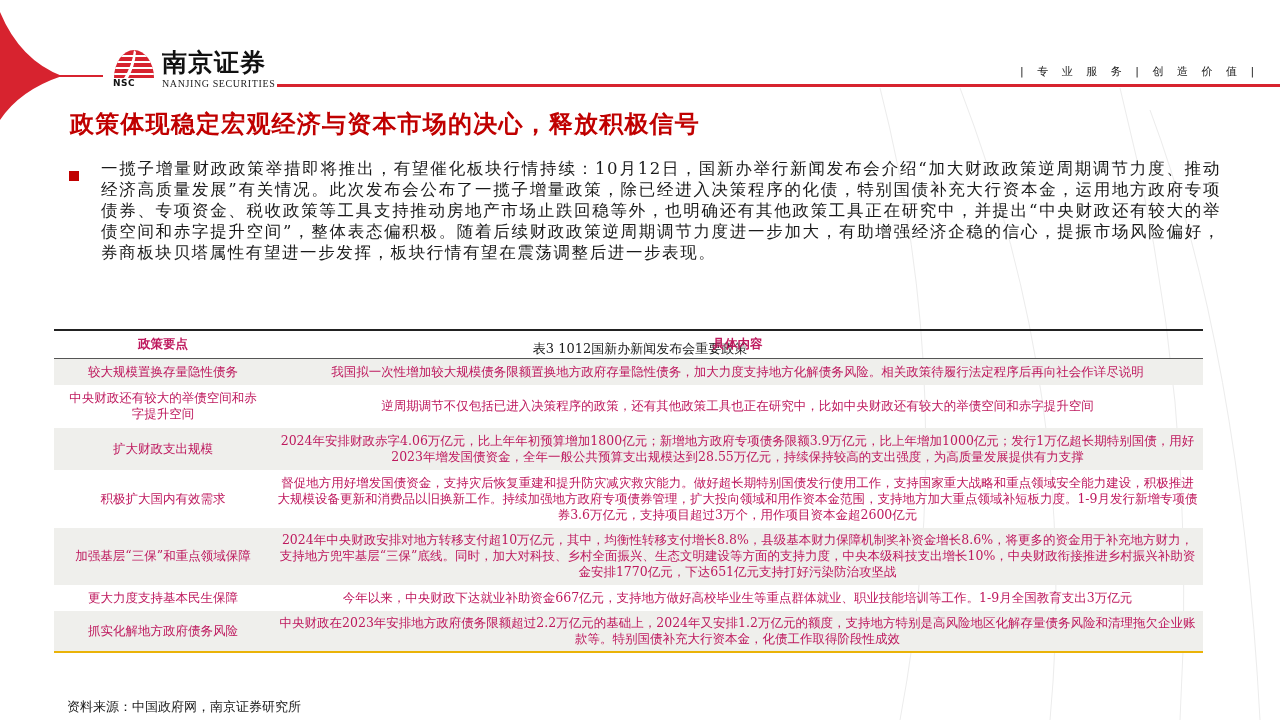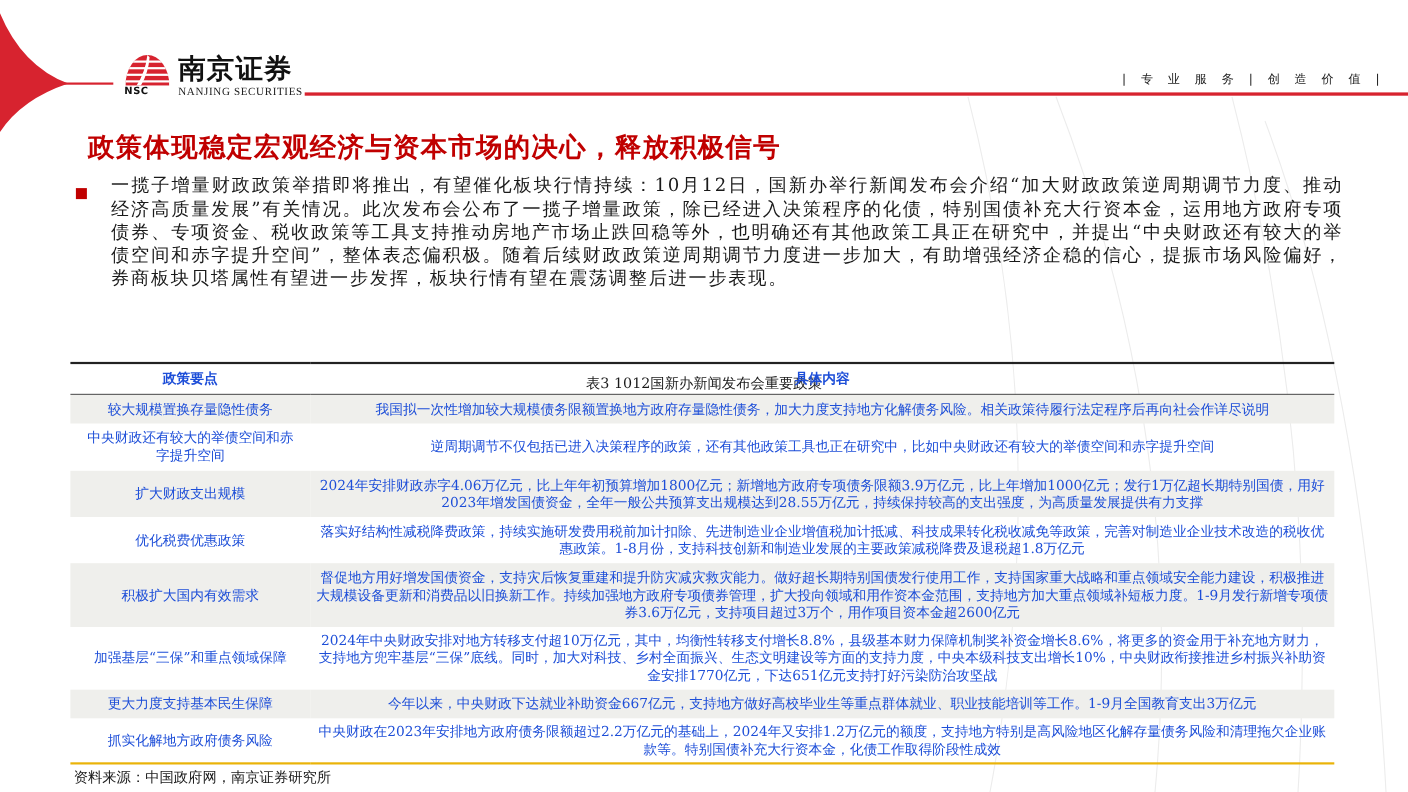--- a/index.html
+++ b/index.html
@@ -17,21 +17,21 @@
     .logo-mark { width: 44px; height: 38px; position: relative; }
     .logo-nsc { position: absolute; left: 1px; top: 30px; font-family: "DejaVu Sans", sans-serif; font-weight: bold; font-size: 9px; letter-spacing: 0.5px; color: #111; }
     .logo-text { margin-left: 6px; }
     .logo-cn { font-family: "DejaVu Serif", serif; font-weight: bold; font-size: 25px; letter-spacing: 1px; color: #111; line-height: 30px; }
     .logo-en { font-family: "Liberation Serif", serif; font-size: 10px; letter-spacing: 0.6px; color: #222; margin-top: 0px; }
     .slogan { position: absolute; left: 1020px; top: 64px; font-family: "DejaVu Sans", sans-serif; font-size: 11px; color: #222; letter-spacing: 5px; white-space: nowrap; }
     .title { position: absolute; left: 68px; top: 106px; font-family: "DejaVu Sans", sans-serif; font-weight: bold; font-size: 24px; color: #c00000; letter-spacing: 1.2px; }
     .bullet { position: absolute; left: 69px; top: 171px; width: 10px; height: 10px; background: #c00000; }
     .para { position: absolute; left: 101px; top: 158px; width: 1120px; font-size: 16.5px; line-height: 21px; letter-spacing: 1.6px; text-align: justify; color: #1a1a1a; }
     .caption { position: absolute; left: 0; width: 1280px; top: 304px; text-align: center; font-size: 13px; color: #1a1a1a; margin-top: 36px; }
-    table.policy { position: absolute; left: 64px; top: 329px; width: 1149px; border-collapse: collapse; font-size: 12.5px; color: #1d4ed8; }
+    table.policy { position: absolute; left: 54px; top: 329px; width: 1149px; border-collapse: collapse; font-size: 12.5px; color: #be185d; }
     table.policy thead tr { border-top: 2px solid #222; border-bottom: 1px solid #555; }
     table.policy th { height: 25px; font-family: "DejaVu Sans", sans-serif; font-weight: bold; font-size: 12.5px; text-align: center; }
     table.policy td { text-align: center; line-height: 16px; padding: 0 4px; }
     table.policy td.k { width: 190px; }
     table.policy tbody tr:nth-child(odd) { background: #efefec; }
     table.policy tbody tr:last-child { border-bottom: 2px solid #eab308; }
     .source { position: absolute; left: 67px; top: 698px; font-size: 13px; color: #1a1a1a; }
   </style>
 </head>
 <body>
@@ -70,21 +70,21 @@
     <span class="logo-nsc">NSC</span>
   </div>
   <div class="logo-text">
     <div class="logo-cn">南京证券</div>
     <div class="logo-en">NANJING SECURITIES</div>
   </div>
 </div>
 
 <div class="slogan">| 专 业 服 务 | 创 造 价 值 |</div>
 
-<h1 class="title" style="margin:12px;">政策体现稳定宏观经济与资本市场的决心，释放积极信号</h1>
+<h1 class="title" style="margin:2px;">政策体现稳定宏观经济与资本市场的决心，释放积极信号</h1>
 
 <div class="bullet"></div>
 <p class="para" style="margin:0;">一揽子增量财政政策举措即将推出，有望催化板块行情持续：10月12日，国新办举行新闻发布会介绍“加大财政政策逆周期调节力度、推动经济高质量发展”有关情况。此次发布会公布了一揽子增量政策，除已经进入决策程序的化债，特别国债补充大行资本金，运用地方政府专项债券、专项资金、税收政策等工具支持推动房地产市场止跌回稳等外，也明确还有其他政策工具正在研究中，并提出“中央财政还有较大的举债空间和赤字提升空间”，整体表态偏积极。随着后续财政政策逆周期调节力度进一步加大，有助增强经济企稳的信心，提振市场风险偏好，券商板块贝塔属性有望进一步发挥，板块行情有望在震荡调整后进一步表现。</p>
 
 <div class="caption">表3   1012国新办新闻发布会重要政策</div>
 
 <table class="policy">
   <thead>
     <tr>
       <th>政策要点</th>
@@ -97,24 +97,20 @@
       <td>我国拟一次性增加较大规模债务限额置换地方政府存量隐性债务，加大力度支持地方化解债务风险。相关政策待履行法定程序后再向社会作详尽说明</td>
     </tr>
     <tr style="height:43px;">
       <td class="k" style="padding:0 14px;">中央财政还有较大的举债空间和赤字提升空间</td>
       <td>逆周期调节不仅包括已进入决策程序的政策，还有其他政策工具也正在研究中，比如中央财政还有较大的举债空间和赤字提升空间</td>
     </tr>
     <tr style="height:42px;border-radius:17px;">
       <td class="k">扩大财政支出规模</td>
       <td>2024年安排财政赤字4.06万亿元，比上年年初预算增加1800亿元；新增地方政府专项债务限额3.9万亿元，比上年增加1000亿元；发行1万亿超长期特别国债，用好2023年增发国债资金，全年一般公共预算支出规模达到28.55万亿元，持续保持较高的支出强度，为高质量发展提供有力支撑</td>
     </tr>
-    <tr style="height:42px;">
-      <td class="k">优化税费优惠政策</td>
-      <td>落实好结构性减税降费政策，持续实施研发费用税前加计扣除、先进制造业企业增值税加计抵减、科技成果转化税收减免等政策，完善对制造业企业技术改造的税收优惠政策。1-8月份，支持科技创新和制造业发展的主要政策减税降费及退税超1.8万亿元</td>
-    </tr>
     <tr style="height:58px;">
       <td class="k">积极扩大国内有效需求</td>
       <td>督促地方用好增发国债资金，支持灾后恢复重建和提升防灾减灾救灾能力。做好超长期特别国债发行使用工作，支持国家重大战略和重点领域安全能力建设，积极推进大规模设备更新和消费品以旧换新工作。持续加强地方政府专项债券管理，扩大投向领域和用作资本金范围，支持地方加大重点领域补短板力度。1-9月发行新增专项债券3.6万亿元，支持项目超过3万个，用作项目资本金超2600亿元</td>
     </tr>
     <tr style="height:57px;">
       <td class="k" style="padding:0 14px;">加强基层“三保”和重点领域保障</td>
       <td>2024年中央财政安排对地方转移支付超10万亿元，其中，均衡性转移支付增长8.8%，县级基本财力保障机制奖补资金增长8.6%，将更多的资金用于补充地方财力，支持地方兜牢基层“三保”底线。同时，加大对科技、乡村全面振兴、生态文明建设等方面的支持力度，中央本级科技支出增长10%，中央财政衔接推进乡村振兴补助资金安排1770亿元，下达651亿元支持打好污染防治攻坚战</td>
     </tr>
     <tr style="height:26px;">
       <td class="k">更大力度支持基本民生保障</td>

